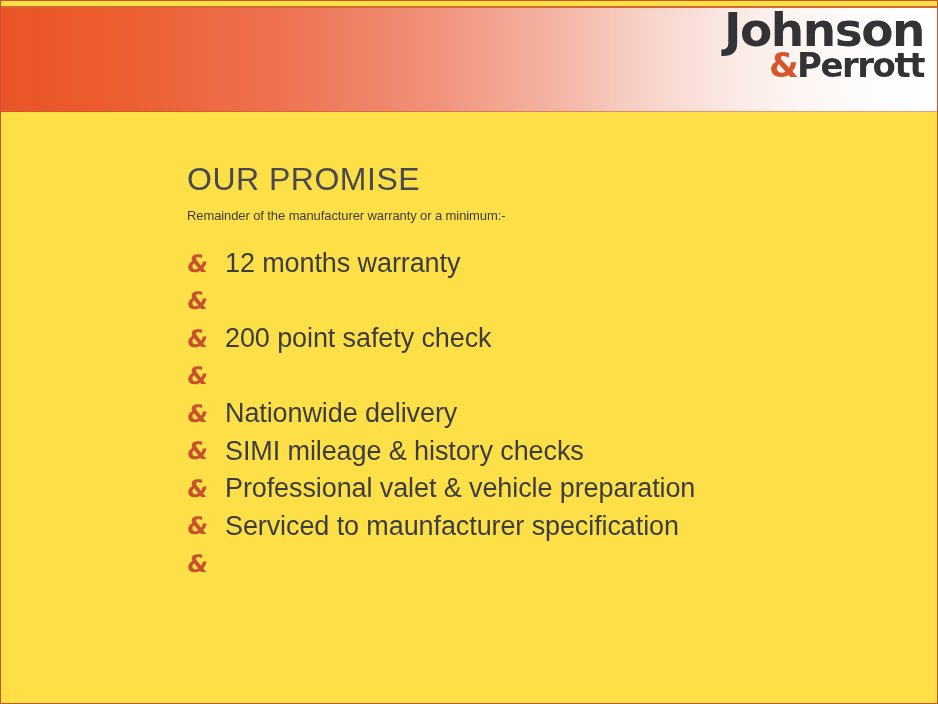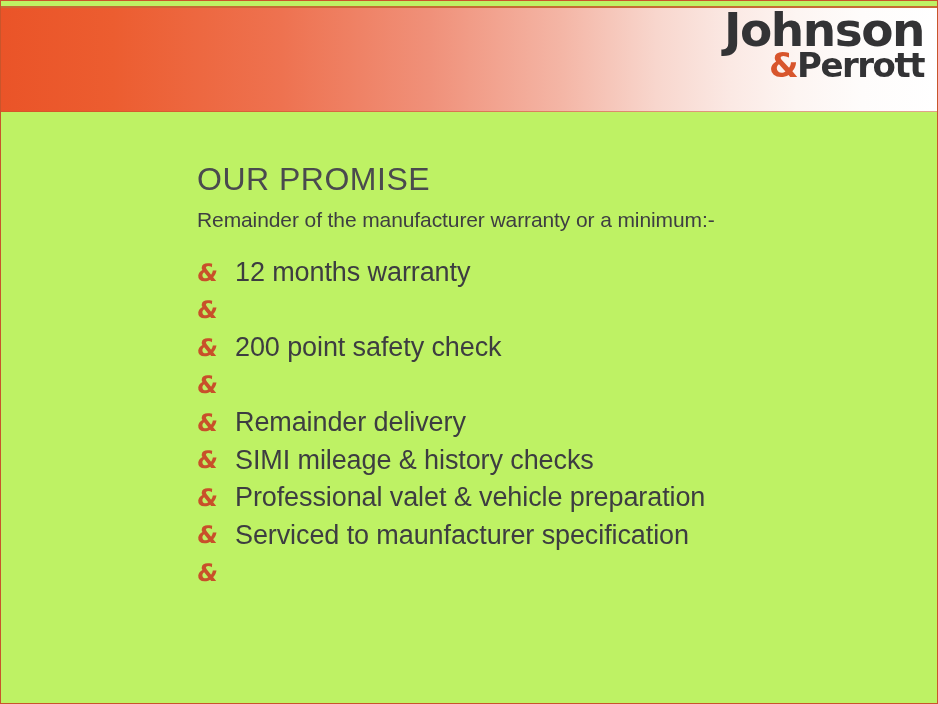--- a/index.html
+++ b/index.html
@@ -10,21 +10,21 @@
   }
   body {
     font-family: "Liberation Sans", sans-serif;
   }
 
   #page {
     position: relative;
     width: 938px;
     height: 704px;
     box-sizing: border-box;
-    background: #bef264;
+    background: #fde047;
     border: 1px solid #d4datched;
     overflow: hidden;
   }
 
   
   #page {
     border: 1px solid #c9552b;
   }
 
   
@@ -96,34 +96,34 @@
     color: #333335;
     margin-top: -4px;
   }
   .logo-amp {
     color: #d8552c;
   }
 
   
   .content {
     position: absolute;
-    left: 196px;
+    left: 186px;
     top: 160px;
     right: 20px;
   }
   .page-title {
     font-size: 32px;
     font-weight: normal;
     color: #4a4a4e;
     letter-spacing: .5px;
     margin: 0 0 10px 0;
     font-family: "Liberation Sans", sans-serif;
   }
   .subtitle {
-    font-size: 21px;
+    font-size: 13px;
     color: #3e3e42;
     margin: 0 0 22px 0;
     letter-spacing: -.1px;
   }
 
   .promise-list {
     list-style: none;
     margin: 0;
     padding: 0;
   }
@@ -179,21 +179,21 @@
         </li>
         <li class="promise-item">
           <span class="bullet-amp">&amp;</span>
           <span class="promise-text">200 point safety check</span>
         </li>
         <li class="promise-item">
           <span class="bullet-amp">&amp;</span>
         </li>
         <li class="promise-item">
           <span class="bullet-amp">&amp;</span>
-          <span class="promise-text">Remainder delivery</span>
+          <span class="promise-text">Nationwide delivery</span>
         </li>
         <li class="promise-item">
           <span class="bullet-amp">&amp;</span>
           <span class="promise-text">SIMI mileage &amp; history checks</span>
         </li>
         <li class="promise-item">
           <span class="bullet-amp">&amp;</span>
           <span class="promise-text">Professional valet &amp; vehicle preparation</span>
         </li>
         <li class="promise-item">

